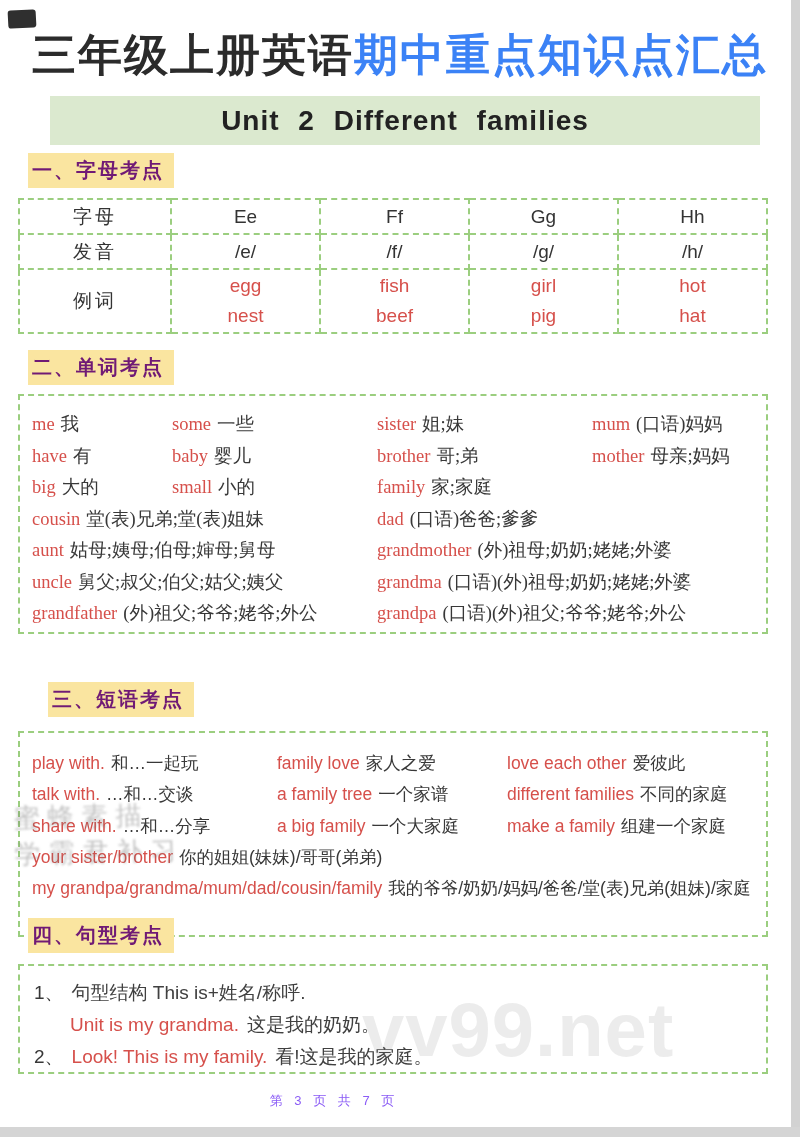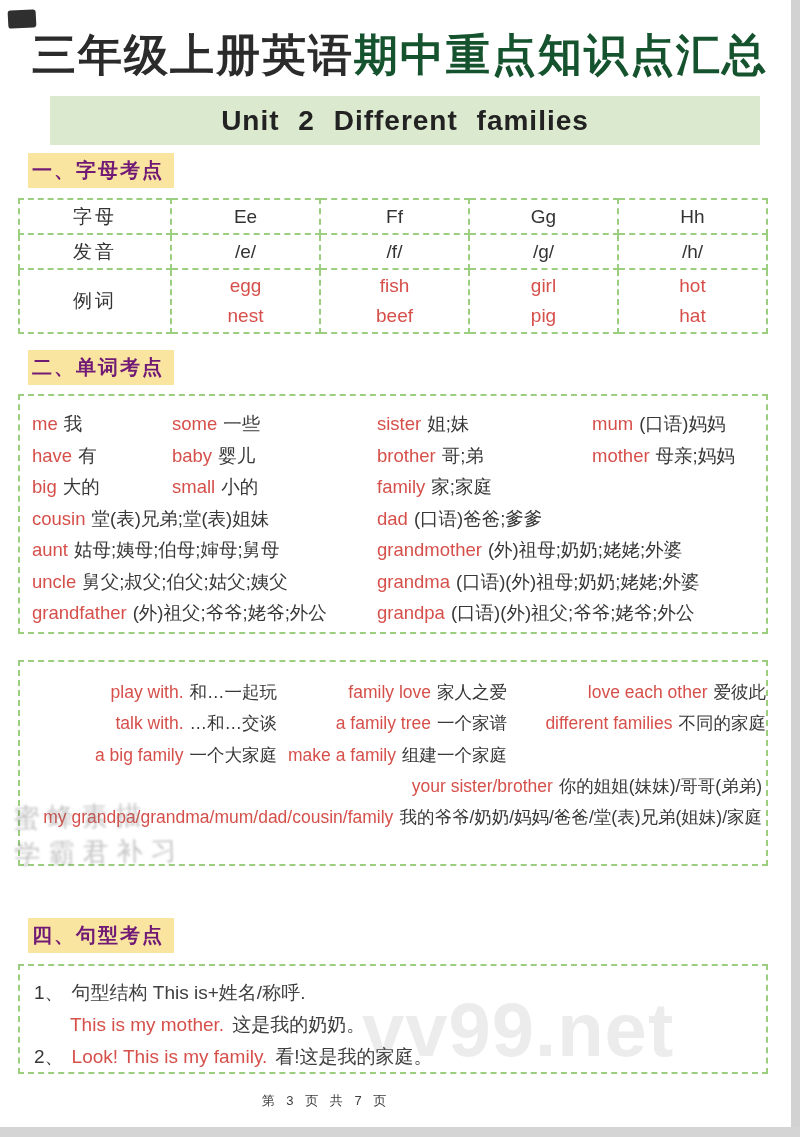--- a/index.html
+++ b/index.html
@@ -8,21 +8,21 @@
     font-family:"Liberation Sans","DejaVu Sans",sans-serif;
     color:#383838;overflow:hidden;
   }
   
   .corner-artifact{position:absolute;left:8px;top:10px;width:28px;height:18px;background:#2f2f2f;border-radius:3px;transform:rotate(-3deg);}
   .edge-right{position:absolute;right:0;top:0;width:9px;height:1137px;background:#d2d2d2;z-index:9;}
   .edge-bottom{position:absolute;left:0;top:1127px;width:800px;height:10px;background:#d5d5d5;z-index:9;}
 
   
   .title{position:absolute;left:32px;top:26px;margin:0;font-size:44px;font-weight:700;letter-spacing:2px;white-space:nowrap;color:#2b2b2b;}
-  .title .t-red{color:#14532d;}
+  .title .t-red{color:#3b82f6;}
 
   
   .banner{position:absolute;left:50px;top:96px;width:710px;height:49px;background:#dbe9cf;display:flex;align-items:center;justify-content:center;}
   .banner span{font-size:28px;font-weight:700;color:#222222;letter-spacing:1px;word-spacing:10px;}
 
   
   .sec-heading{position:absolute;left:28px;display:inline-block;background:#fae5a0;color:#701a75;
     font-size:20px;font-weight:700;letter-spacing:2px;padding:4px 10px 4px 4px;}
   #h-letters{top:153px;}
   #h-words{top:350px;}
@@ -36,39 +36,39 @@
   .letter-table col.c-label{width:152px;}
   .letter-table tr.r1 td{height:33px;}
   .letter-table tr.r2 td{height:33px;}
   .letter-table tr.r3 td{height:62px;}
   .letter-table .lbl{letter-spacing:3px;}
   .letter-table .exw{color:#d6504b;line-height:30px;}
 
   
   .box{position:absolute;left:18px;width:750px;border:2px dashed #9bce7f;background:#ffffff;box-sizing:border-box;}
   #word-box{top:394px;height:240px;padding:12px 0 0 12px;}
-  #phrase-box{top:660px;height:206px;padding:14px 0 0 12px;text-align:right;}
+  #phrase-box{top:731px;height:206px;padding:14px 0 0 12px;}
   #sentence-box{top:964px;height:110px;padding:11px 0 0 14px;font-size:19px;}
 
-  .wrow{display:grid;height:31.5px;align-items:center;font-size:18.5px;white-space:nowrap;}
+  .wrow{display:grid;height:31.5px;align-items:center;font-size:18.5px;white-space:nowrap;font-family:Liberation Serif, serif;}
   .grid4{grid-template-columns:140px 205px 215px 1fr;}
   .grid2{grid-template-columns:345px 1fr;}
   .prow{display:grid;grid-template-columns:245px 230px 1fr;height:31.5px;align-items:center;font-size:17.5px;white-space:nowrap;}
   .plong{font-size:17.5px;line-height:31.5px;width:730px;}
   .en{color:#d6504b;margin-right:6px;}
   .zh{color:#383838;}
 
   .srow{line-height:32px;white-space:nowrap;}
   .srow .num{margin-right:8px;color:#383838;}
   .srow .blk{color:#404040;}
   .srow .red2{color:#d6504b;margin-right:8px;}
   .srow.indent{padding-left:36px;}
 
   
-  .footer{position:absolute;left:4px;top:1092px;width:644px;text-align:center;font-size:13px;color:#404040;letter-spacing:4px;}
+  .footer{position:absolute;left:12px;top:1092px;width:644px;text-align:center;font-size:13px;color:#8b5cf6;letter-spacing:4px;}
 
   
   .wm-site{position:absolute;left:362px;top:986px;font-size:76px;font-weight:700;color:rgba(120,120,120,0.14);
     letter-spacing:1px;z-index:5;pointer-events:none;white-space:nowrap;}
   .wm-stamp{position:absolute;left:14px;top:798px;z-index:5;pointer-events:none;color:rgba(110,110,110,0.42);
     font-size:26px;letter-spacing:8px;line-height:36px;transform:rotate(-1.5deg);filter:blur(1.2px);white-space:nowrap;}
 </style>
 </head>
 <body>
 
@@ -174,39 +174,40 @@
       <span class="entry"><span class="en">play with.</span><span class="zh">和…一起玩</span></span>
       <span class="entry"><span class="en">family love</span><span class="zh">家人之爱</span></span>
       <span class="entry"><span class="en">love each other</span><span class="zh">爱彼此</span></span>
     </div>
     <div class="prow">
       <span class="entry"><span class="en">talk with.</span><span class="zh">…和…交谈</span></span>
       <span class="entry"><span class="en">a family tree</span><span class="zh">一个家谱</span></span>
       <span class="entry"><span class="en">different families</span><span class="zh">不同的家庭</span></span>
     </div>
     <div class="prow">
+      <span class="entry"><span class="en">share with.</span><span class="zh">…和…分享</span></span>
       <span class="entry"><span class="en">a big family</span><span class="zh">一个大家庭</span></span>
       <span class="entry"><span class="en">make a family</span><span class="zh">组建一个家庭</span></span>
     </div>
     <div class="plong">
       <span class="en">your sister/brother</span><span class="zh">你的姐姐(妹妹)/哥哥(弟弟)</span>
     </div>
     <div class="plong">
       <span class="en">my grandpa/grandma/mum/dad/cousin/family</span><span class="zh">我的爷爷/奶奶/妈妈/爸爸/堂(表)兄弟(姐妹)/家庭</span>
     </div>
   </div>
 
   <div class="sec-heading" id="h-sentences">四、句型考点</div>
 
   <div class="box" id="sentence-box">
     <div class="srow">
       <span class="num">1、</span><span class="blk">句型结构 This is+姓名/称呼.</span>
     </div>
     <div class="srow indent">
-      <span class="red2">This is my mother.</span><span class="blk">这是我的奶奶。</span>
+      <span class="red2">Unit is my grandma.</span><span class="blk">这是我的奶奶。</span>
     </div>
     <div class="srow">
       <span class="num">2、</span><span class="red2">Look! This is my family.</span><span class="blk">看!这是我的家庭。</span>
     </div>
   </div>
 
   <div class="footer">第 3 页 共 7 页</div>
 
   <div class="wm-site">vv99.net</div>
   <div class="wm-stamp">

